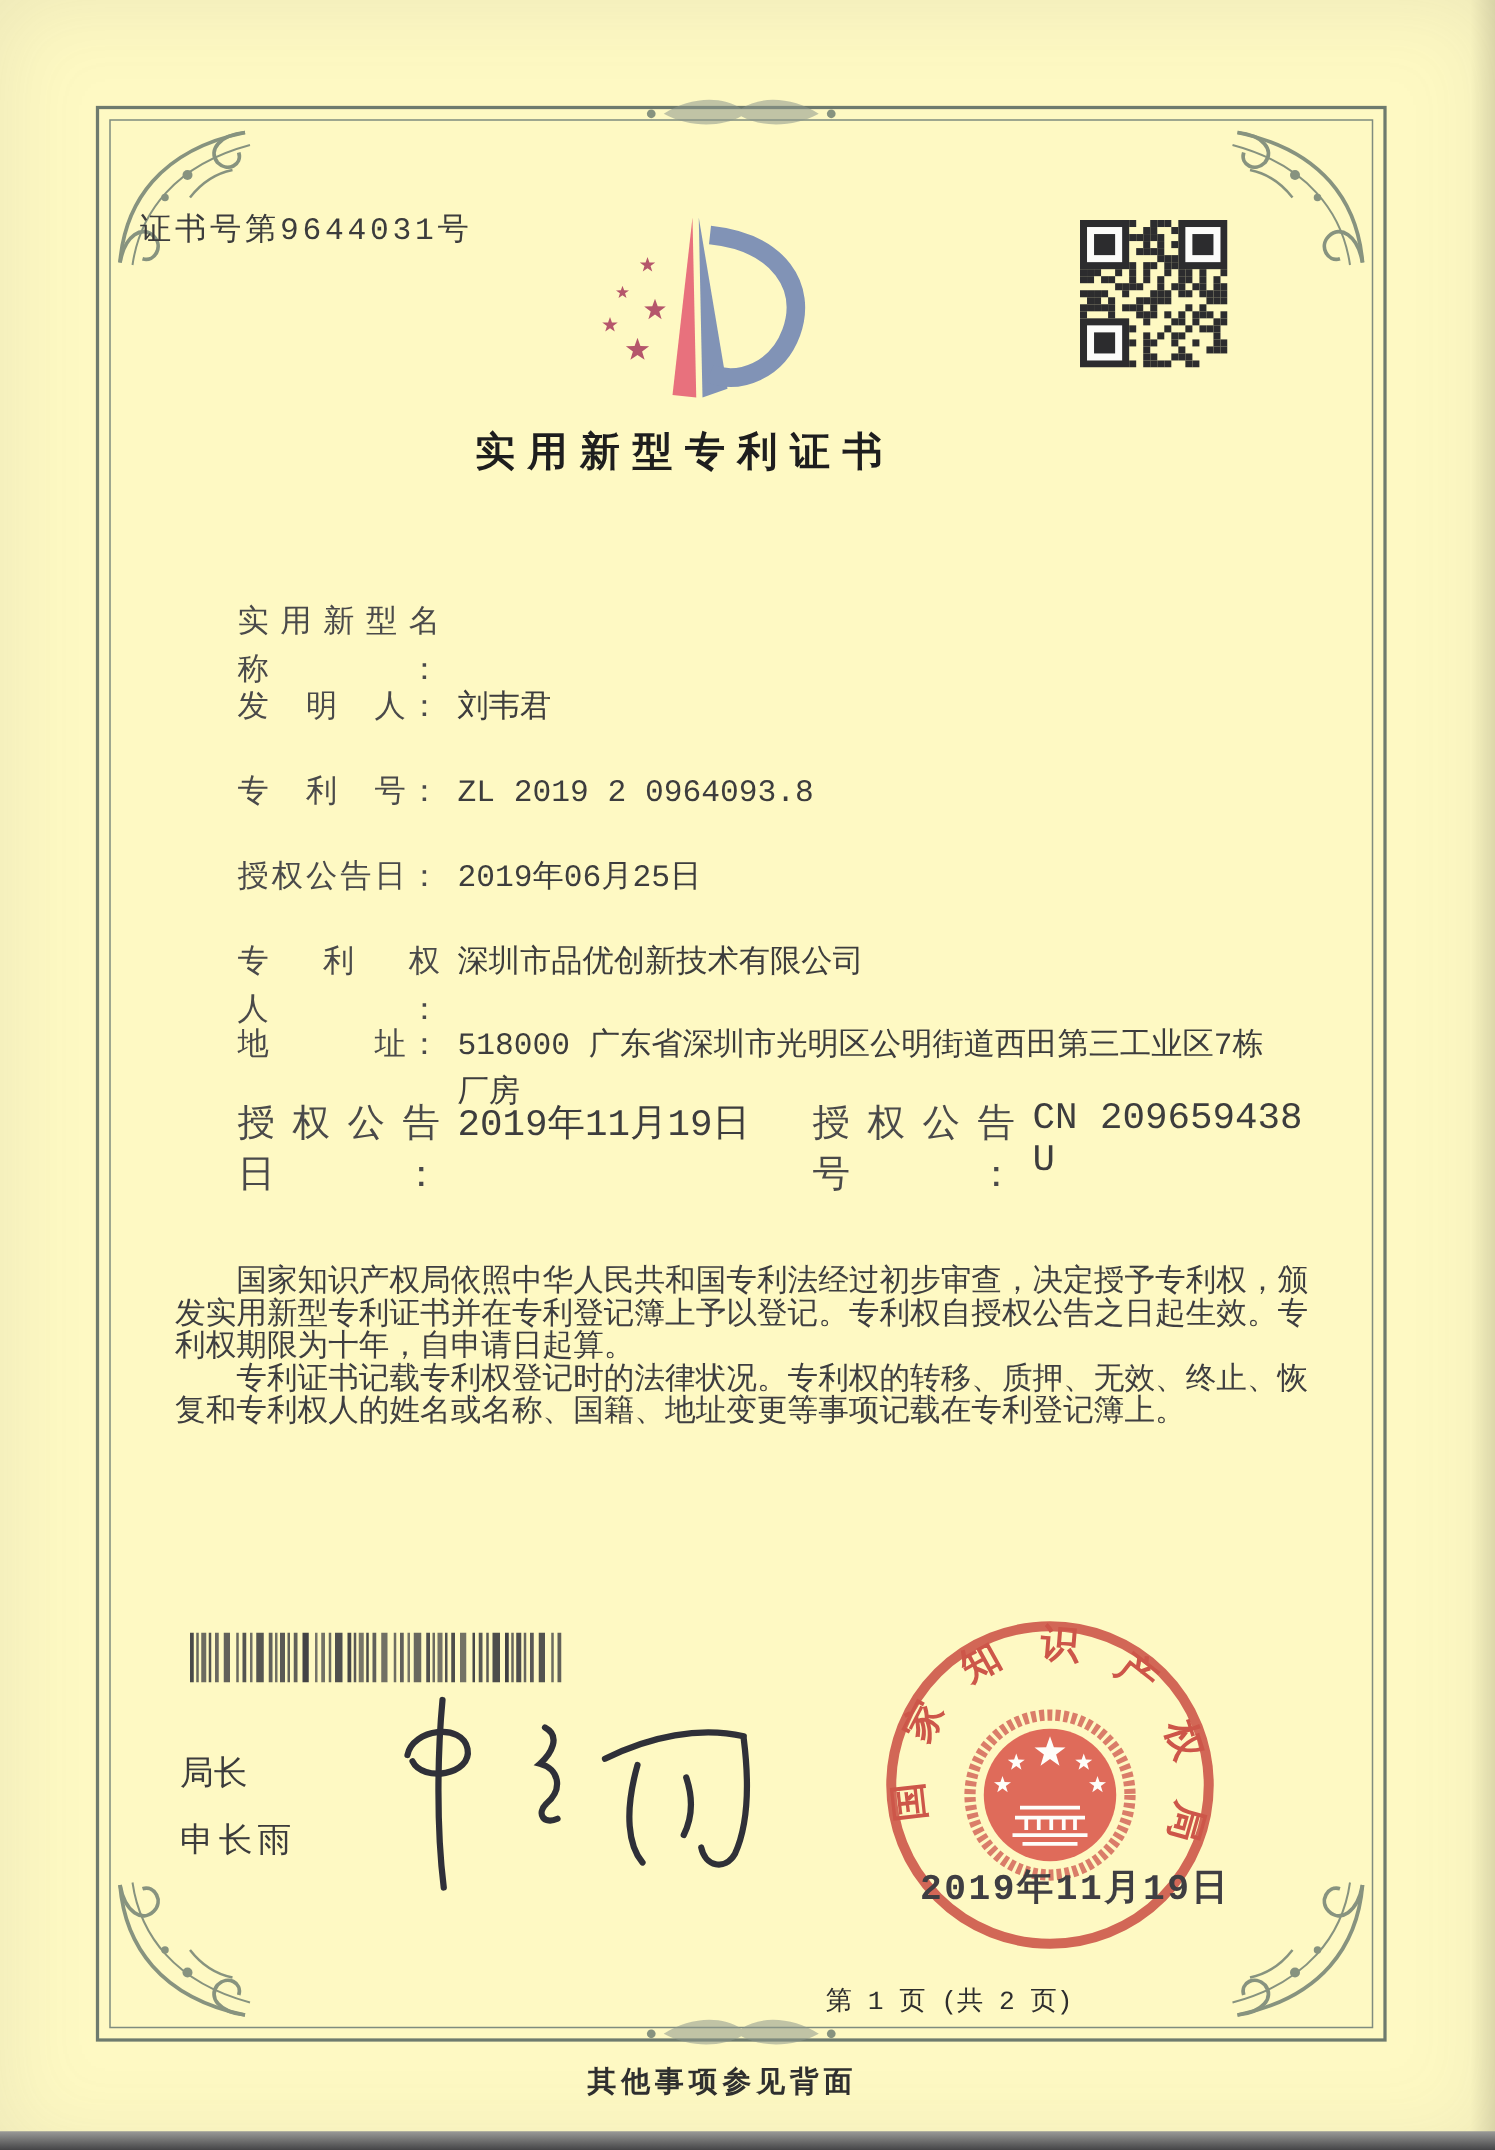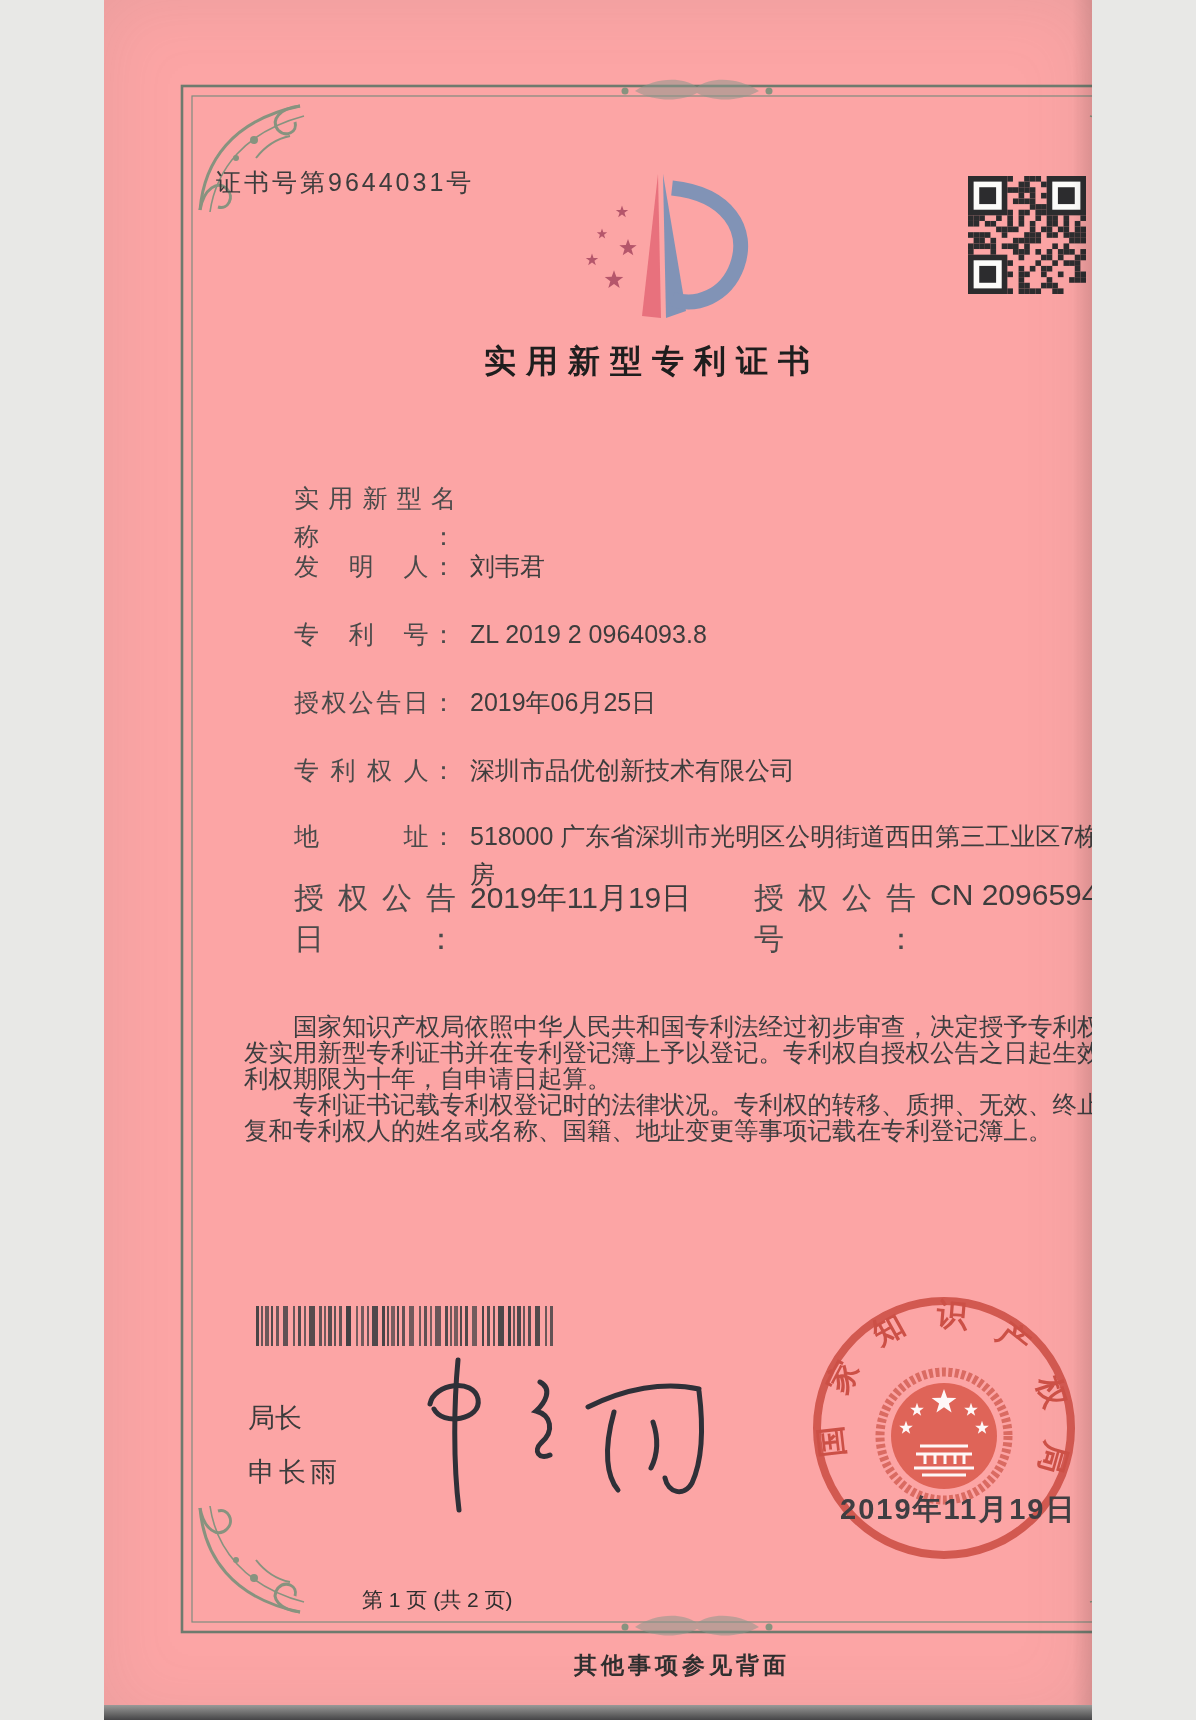--- a/index.html
+++ b/index.html
@@ -1,19 +1,19 @@
 <!DOCTYPE html>
 <html><head>
 <meta charset="utf-8">
 <style>
   html,body{margin:0;padding:0;background:#e8e8e6;}
   .page{
-    position:relative;width:988px;height:1720px;margin:0 auto;
-    background:#fca5a5;overflow:hidden;
-    font-family:Liberation Sans, sans-serif;color:#3b3b3b;
+    position:relative;width:1196px;height:1720px;margin:0 auto;
+    background:#fef9c3;overflow:hidden;
+    font-family:Liberation Mono, monospace;color:#3b3b3b;
     box-shadow:inset 0 0 70px rgba(110,110,110,.13);
   }
   .edge-right{position:absolute;right:0;top:0;bottom:0;width:20px;
     background:linear-gradient(to right,rgba(0,0,0,0),rgba(0,0,0,.10));}
   .scan-edge{position:absolute;left:0;right:0;bottom:0;height:15px;
     background:linear-gradient(#9a9a98,#454547);}
   .frame-svg{position:absolute;left:0;top:0;}
   .cert-no{position:absolute;left:112px;top:166px;font-size:25px;letter-spacing:3px;color:#3c3c3c;}
   .logo{position:absolute;left:462px;top:168px;}
   .qr{position:absolute;left:864px;top:176px;width:118px;height:118px;}
@@ -29,21 +29,21 @@
   .paras{position:absolute;left:140px;top:1014px;width:908px;font-size:24.5px;
     line-height:26px;color:#3e3e40;}
   .paras p{margin:0;text-indent:2em;}
   .barcode{position:absolute;left:152px;top:1306px;width:306px;height:40px;}
   .sig-title{position:absolute;left:144px;top:1400px;font-size:27px;color:#3c3c3c;}
   .sig-name{position:absolute;left:144px;top:1454px;font-size:27px;letter-spacing:4px;color:#3c3c3c;}
   .signature{position:absolute;left:308px;top:1350px;}
   .seal{position:absolute;left:700px;top:1288px;opacity:.92;}
   .seal-date{position:absolute;left:736px;top:1490px;font-size:29px;font-weight:600;
     letter-spacing:2px;color:#3f3e42;z-index:5;}
-  .page-num{position:absolute;left:258px;top:1586px;width:600px;text-align:left;font-size:21px;color:#2e2e2e;}
+  .page-num{position:absolute;left:258px;top:1586px;width:600px;text-align:right;font-size:21px;color:#2e2e2e;}
   .back-note{position:absolute;left:288px;top:1650px;width:580px;text-align:center;
     font-size:23px;font-weight:600;color:#2f2f2f;letter-spacing:4px;}
 </style>
 </head>
 <body>
 
 <svg width="0" height="0" style="position:absolute" aria-hidden="true">
   <defs>
     <polygon id="star5" points="0,-13 3.1,-4.2 12.4,-4 4.9,1.6 7.6,10.5 0,5.2 -7.6,10.5 -4.9,1.6 -12.4,-4 -3.1,-4.2"></polygon>
     <g id="cornerOrn" fill="none" stroke="#87937f" stroke-width="3">

